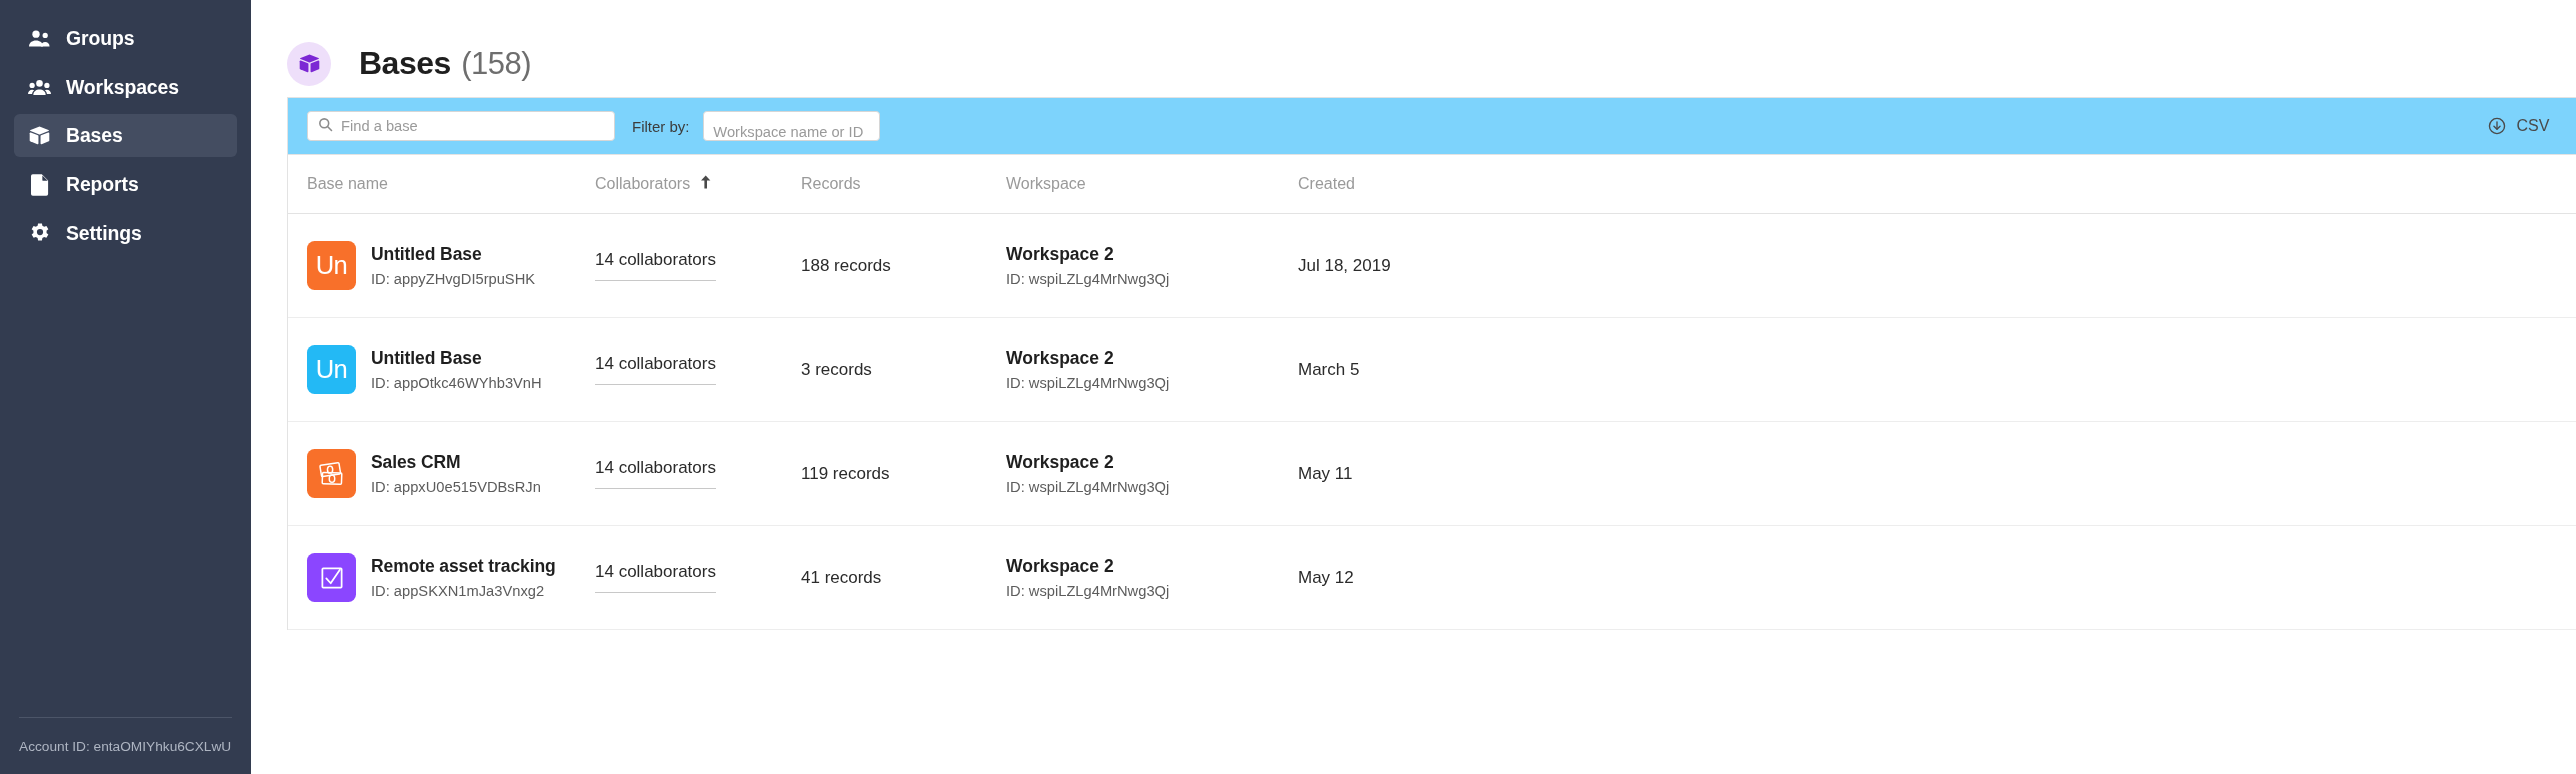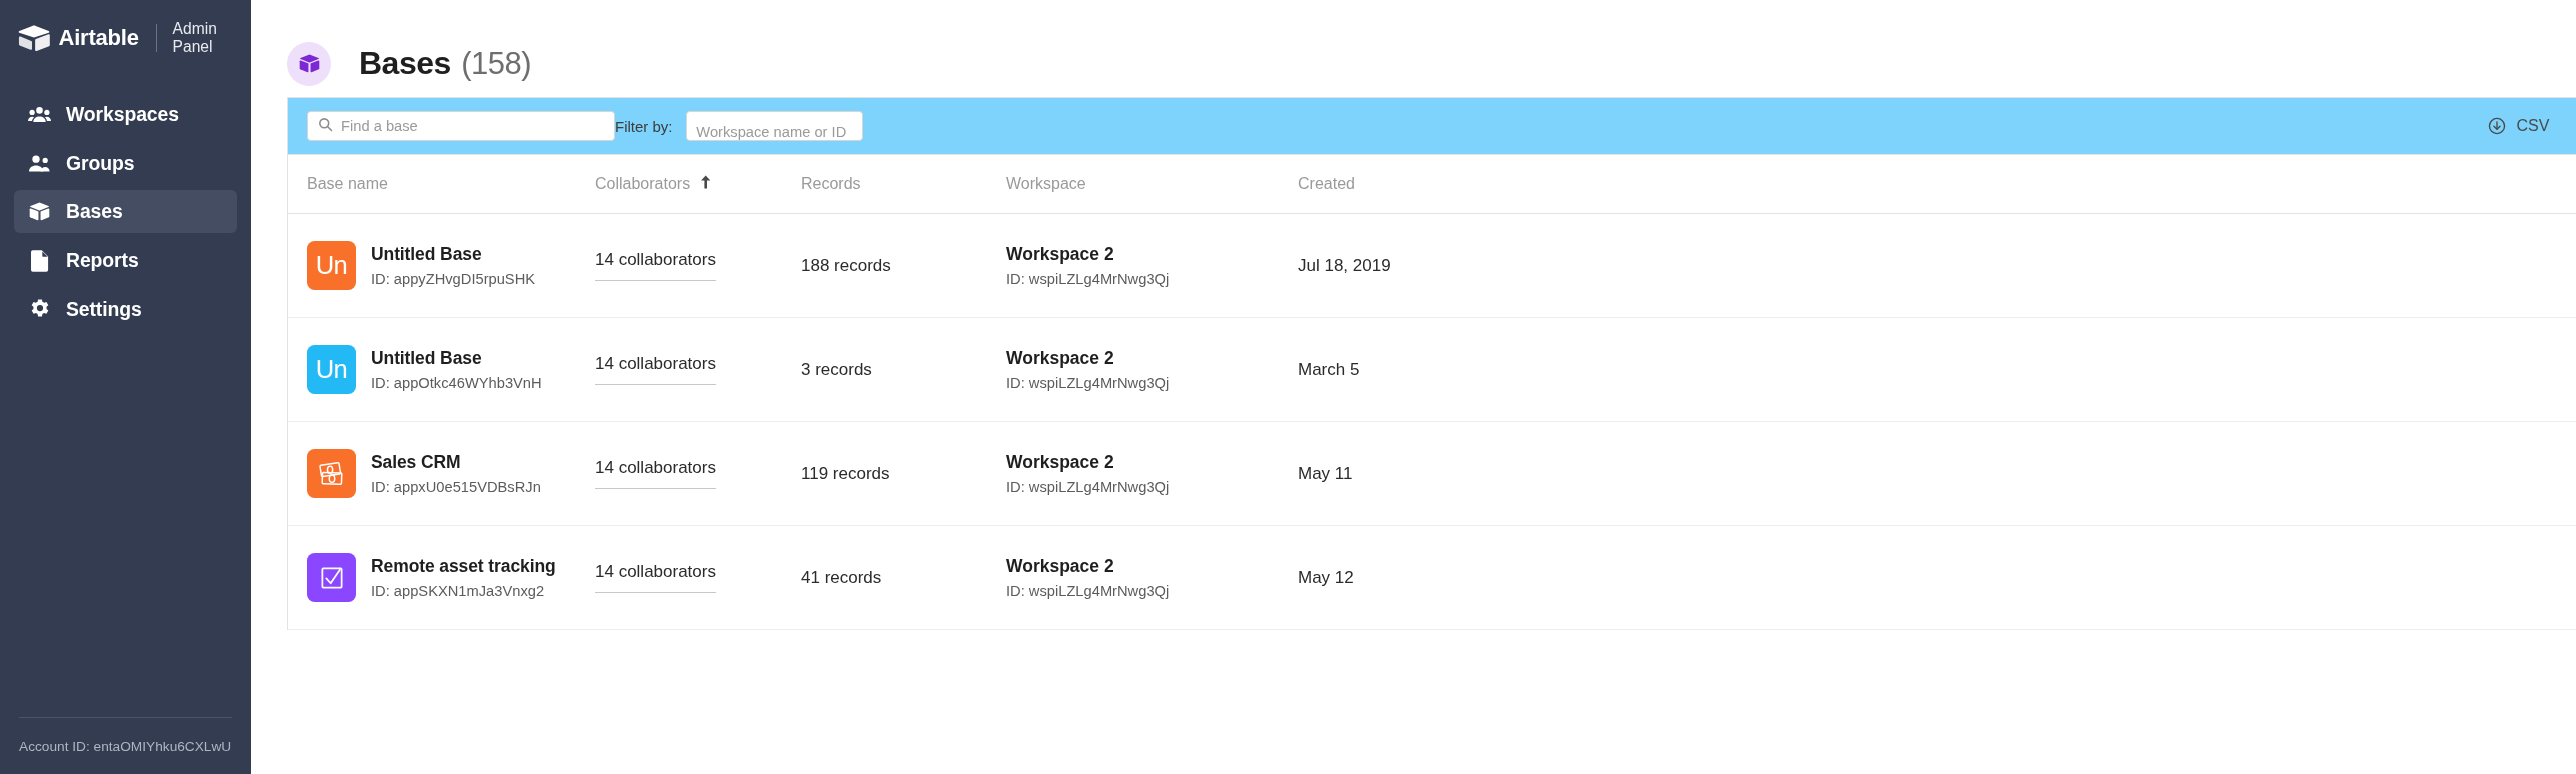--- a/index.html
+++ b/index.html
@@ -92,21 +92,21 @@
     border: 0.9px solid #d6d6d6; border-radius: 3.8px;
     display: flex; align-items: center; padding: 0 9.5px;
   }
   .search-box svg { flex: 0 0 15px; }
   .search-input {
     border: 0; outline: 0; flex: 1; margin-left: 8.5px;
     font-family: "Liberation Sans", sans-serif;
     font-size: 14.7px; color: #333; background: transparent;
   }
   .search-input::placeholder { color: #9a9a9a; }
-  .filter-label { font-size: 15px; color: #3c3c3c; margin-right: 13.3px; }
+  .filter-label { font-size: 15px; color: #3c3c3c; margin-left: 17px; margin-right: 13.3px; }
   .filter-box {
     width: 177px; height: 30px; background: #ffffff;
     border: 0.9px solid #d6d6d6; border-radius: 3.8px;
     display: flex; align-items: flex-end; padding: 0 9.5px;
   }
   .filter-input {
     border: 0; outline: 0; width: 100%;
     font-family: "Liberation Sans", sans-serif;
     font-size: 14.7px; color: #333; background: transparent;
   }
@@ -159,58 +159,46 @@
   .ws-name { font-size: 17.5px; font-weight: bold; color: #1f1f1f; margin-bottom: 5.7px; }
   .ws-id { font-size: 14.7px; color: #5c5c5c; }
   .created-cell { font-size: 17px; color: #2b2b2b; }
 </style>
 </head>
 <body>
 
 <div class="app">
 
   <aside class="sidebar">
-    <div class="brand">
-      <span class="brand-logo">
-        <svg class="brand-logo" viewBox="0 0 34 28" xmlns="http://www.w3.org/2000/svg">
-          <path d="M15.2 0.9 L1.4 6.2 C0.5 6.6 0.5 7.8 1.4 8.1 L15.3 12.8 C16.4 13.2 17.6 13.2 18.7 12.8 L32.6 8.1 C33.5 7.8 33.5 6.6 32.6 6.2 L18.8 0.9 C17.7 0.4 16.3 0.4 15.2 0.9 Z" fill="#ffffff"></path>
-          <path d="M18.2 15.9 V26.6 c0 0.8 0.8 1.3 1.5 1 L33 22.6 c0.5-0.2 0.8-0.6 0.8-1.1 V10.8 c0-0.8-0.8-1.3-1.5-1 L19 14.8 c-0.5 0.2-0.8 0.6-0.8 1.1 Z" fill="#ffffff" opacity="0.92"></path>
-          <path d="M1 13.2 v7.3 c0 0.5 0.3 0.9 0.8 1.1 l11.5 4.6 c0.8 0.3 1.6-0.3 1.6-1.1 v-7.2 c0-0.5-0.3-0.9-0.8-1.1 L2.6 12.1 C1.8 11.8 1 12.4 1 13.2 Z" fill="#ffffff" opacity="0.85"></path>
-        </svg>
-      </span>
-      <span class="brand-name">Airtable</span>
-      <span class="brand-sep"></span>
-      <span class="brand-sub">Admin Panel</span>
-    </div>
 
     <nav class="nav">
+      <div class="nav-item">
+        <span class="nav-icon">
+          <svg width="23" height="21" viewBox="0 0 26 24">
+              <circle cx="9" cy="7" r="4.2"></circle>
+              <path d="M1 21 c0-4.3 3.5-6.8 8-6.8 s8 2.5 8 6.8 z"></path>
+              <circle cx="19.5" cy="8.5" r="3"></circle>
+              <path d="M14.5 21 c0-3.2 2.3-5 5-5 s5 1.8 5 5 z"></path>
+            </svg>
+        </span>
+        <span class="nav-label">Groups</span>
+      </div>
       <div class="nav-item">
         <span class="nav-icon">
           <svg width="24" height="21" viewBox="0 0 28 24">
               <circle cx="14" cy="7" r="4"></circle>
               <path d="M6.5 21 c0-4.2 3.3-6.6 7.5-6.6 s7.5 2.4 7.5 6.6 z"></path>
               <circle cx="5" cy="9.5" r="3.2"></circle>
               <path d="M0 20 c0-3.4 2.3-5.3 5-5.3 c1 0 1.9 0.3 2.6 0.7 C6 16.6 5 18.2 5 20 z"></path>
               <circle cx="23" cy="9.5" r="3.2"></circle>
               <path d="M28 20 h-5 c0-1.8-1-3.4-2.6-4.6 c0.7-0.4 1.6-0.7 2.6-0.7 c2.7 0 5 1.9 5 5.3 z"></path>
             </svg>
         </span>
         <span class="nav-label">Workspaces</span>
       </div>
-      <div class="nav-item">
-        <span class="nav-icon">
-          <svg width="23" height="21" viewBox="0 0 26 24">
-              <circle cx="9" cy="7" r="4.2"></circle>
-              <path d="M1 21 c0-4.3 3.5-6.8 8-6.8 s8 2.5 8 6.8 z"></path>
-              <circle cx="19.5" cy="8.5" r="3"></circle>
-              <path d="M14.5 21 c0-3.2 2.3-5 5-5 s5 1.8 5 5 z"></path>
-            </svg>
-        </span>
-        <span class="nav-label">Groups</span>
-      </div>
       <div class="nav-item active">
         <span class="nav-icon">
           <svg width="21" height="21" viewBox="0 0 24 24">
               <path d="M12 1.6 L1.8 5.6 c-0.7 0.3-0.7 1 0 1.3 L11 10.5 c0.6 0.3 1.4 0.3 2 0 l9.2-3.6 c0.7-0.3 0.7-1 0-1.3 z"></path>
               <path d="M13.2 12.5 v8.6 c0 0.6 0.6 1 1.2 0.8 l8.2-3.2 c0.4-0.2 0.6-0.5 0.6-0.9 V9.4 c0-0.6-0.6-1-1.2-0.8 l-8.2 3.1 c-0.4 0.2-0.6 0.5-0.6 0.8 z"></path>
               <path d="M0.8 9.4 v8.4 c0 0.4 0.2 0.7 0.6 0.9 l8.2 3.2 c0.6 0.2 1.2-0.2 1.2-0.8 v-8.6 c0-0.3-0.2-0.6-0.6-0.8 L2 8.6 C1.4 8.4 0.8 8.8 0.8 9.4 z"></path>
             </svg>
         </span>
         <span class="nav-label">Bases</span>
       </div>

